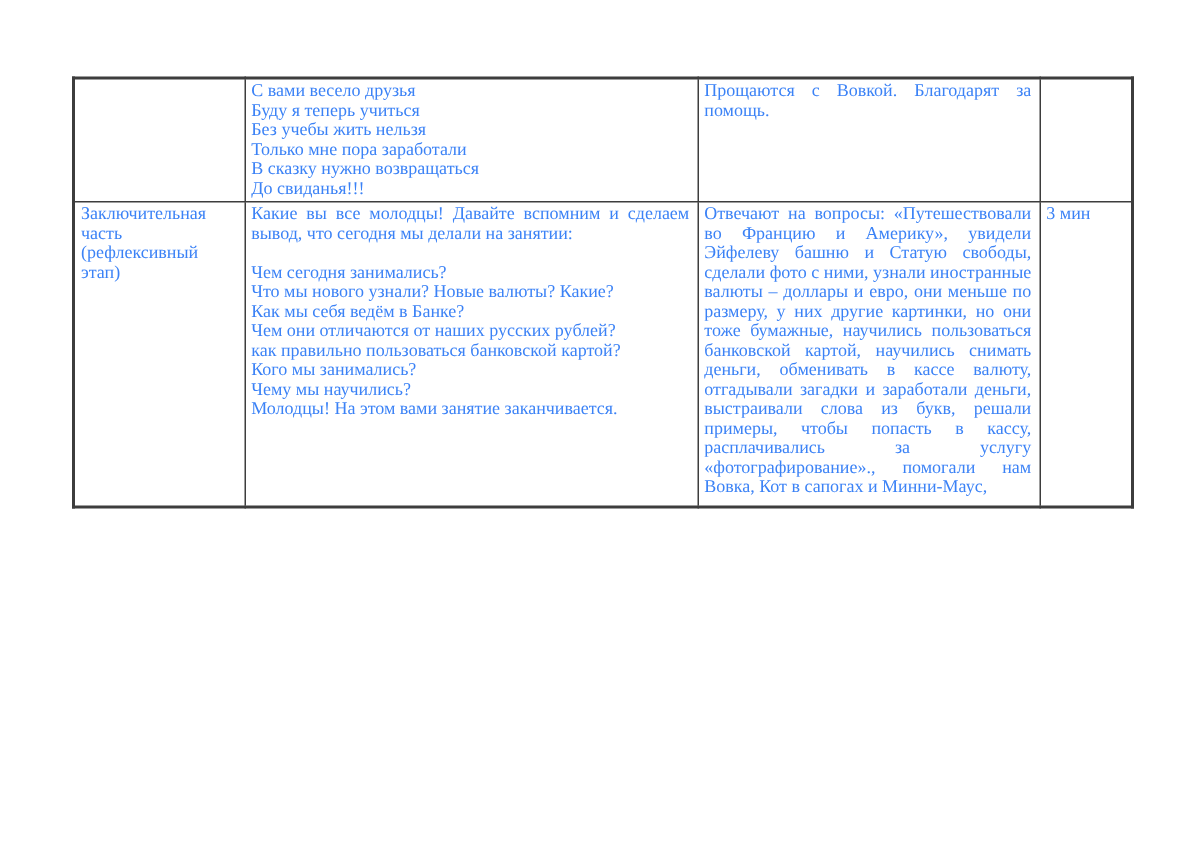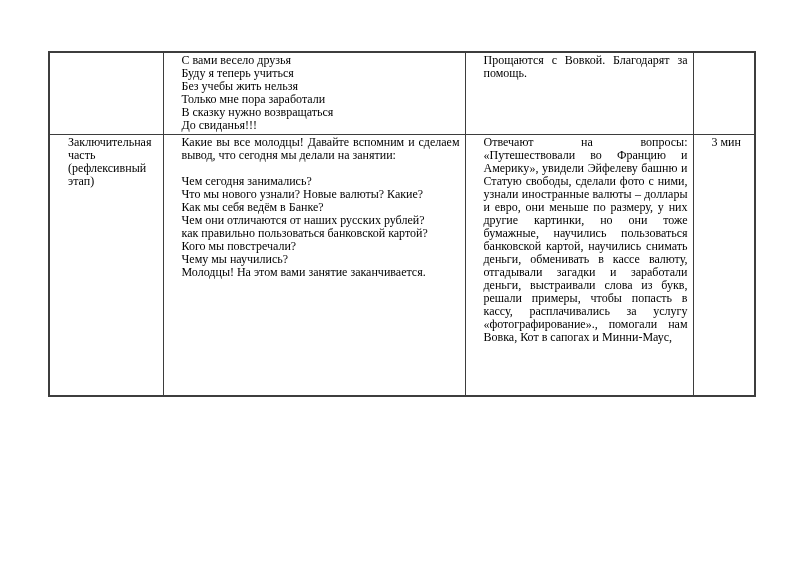--- a/index.html
+++ b/index.html
@@ -21,29 +21,29 @@
     left: 48px;
     top: 51px;
     width: 706px;
     border-collapse: collapse;
     table-layout: fixed;
     border: 2px solid #3d3d3d;
   }
   table.lesson-table td {
     border: 1.5px solid #3d3d3d;
     vertical-align: top;
-    padding: 1px 5px 2px 18px;
+    padding: 1px 5px 2px 4px;
     font-size: 12px;
     line-height: 13px;
-    color: #000000;
+    color: #3b82f6;
     overflow: hidden;
     word-wrap: break-word;
   }
   tr.row-top { height: 78px; }
-  tr.row-final { height: 261px; border-radius: 10px; }
+  tr.row-final { height: 203px; border-radius: 10px; }
 
   td.children-cell-top {
     vertical-align: middle;
     text-align: justify;
     text-justify: inter-word;
   }
   td.children-cell-final {
     text-align: justify;
     text-justify: inter-word;
     margin-left: 44px;
@@ -100,21 +100,21 @@
           <p class="stage-text">Заключительная часть (рефлексивный этап)</p>
         </td>
         <td>
           <p class="teacher-intro">Какие вы все молодцы! Давайте вспомним и сделаем вывод, что сегодня мы делали на занятии:</p>
           <div class="blank-line"></div>
           <div class="question-line">Чем сегодня занимались?</div>
           <div class="question-line">Что мы нового узнали? Новые валюты? Какие?</div>
           <div class="question-line">Как мы себя ведём в Банке?</div>
           <div class="question-line">Чем они отличаются от наших русских рублей?</div>
           <div class="question-line">как правильно пользоваться банковской картой?</div>
-          <div class="question-line">Кого мы повстречали?</div>
+          <div class="question-line">Кого мы занимались?</div>
           <div class="question-line">Чему мы научились?</div>
           <div class="question-line">Молодцы! На этом вами занятие заканчивается.</div>
         </td>
         <td class="children-cell-final">
           <p class="cell-par">Отвечают на вопросы: «Путешествовали во Францию и Америку», увидели Эйфелеву башню и Статую свободы, сделали фото с ними, узнали иностранные валюты – доллары и евро, они меньше по размеру, у них другие картинки, но они тоже бумажные, научились пользоваться банковской картой, научились снимать деньги, обменивать в кассе валюту, отгадывали загадки и заработали деньги, выстраивали слова из букв, решали примеры, чтобы попасть в кассу, расплачивались за услугу «фотографирование»., помогали нам Вовка, Кот в сапогах и Минни-Маус,</p>
         </td>
         <td class="time-cell">
           <span>3 мин</span>
         </td>
       </tr>

